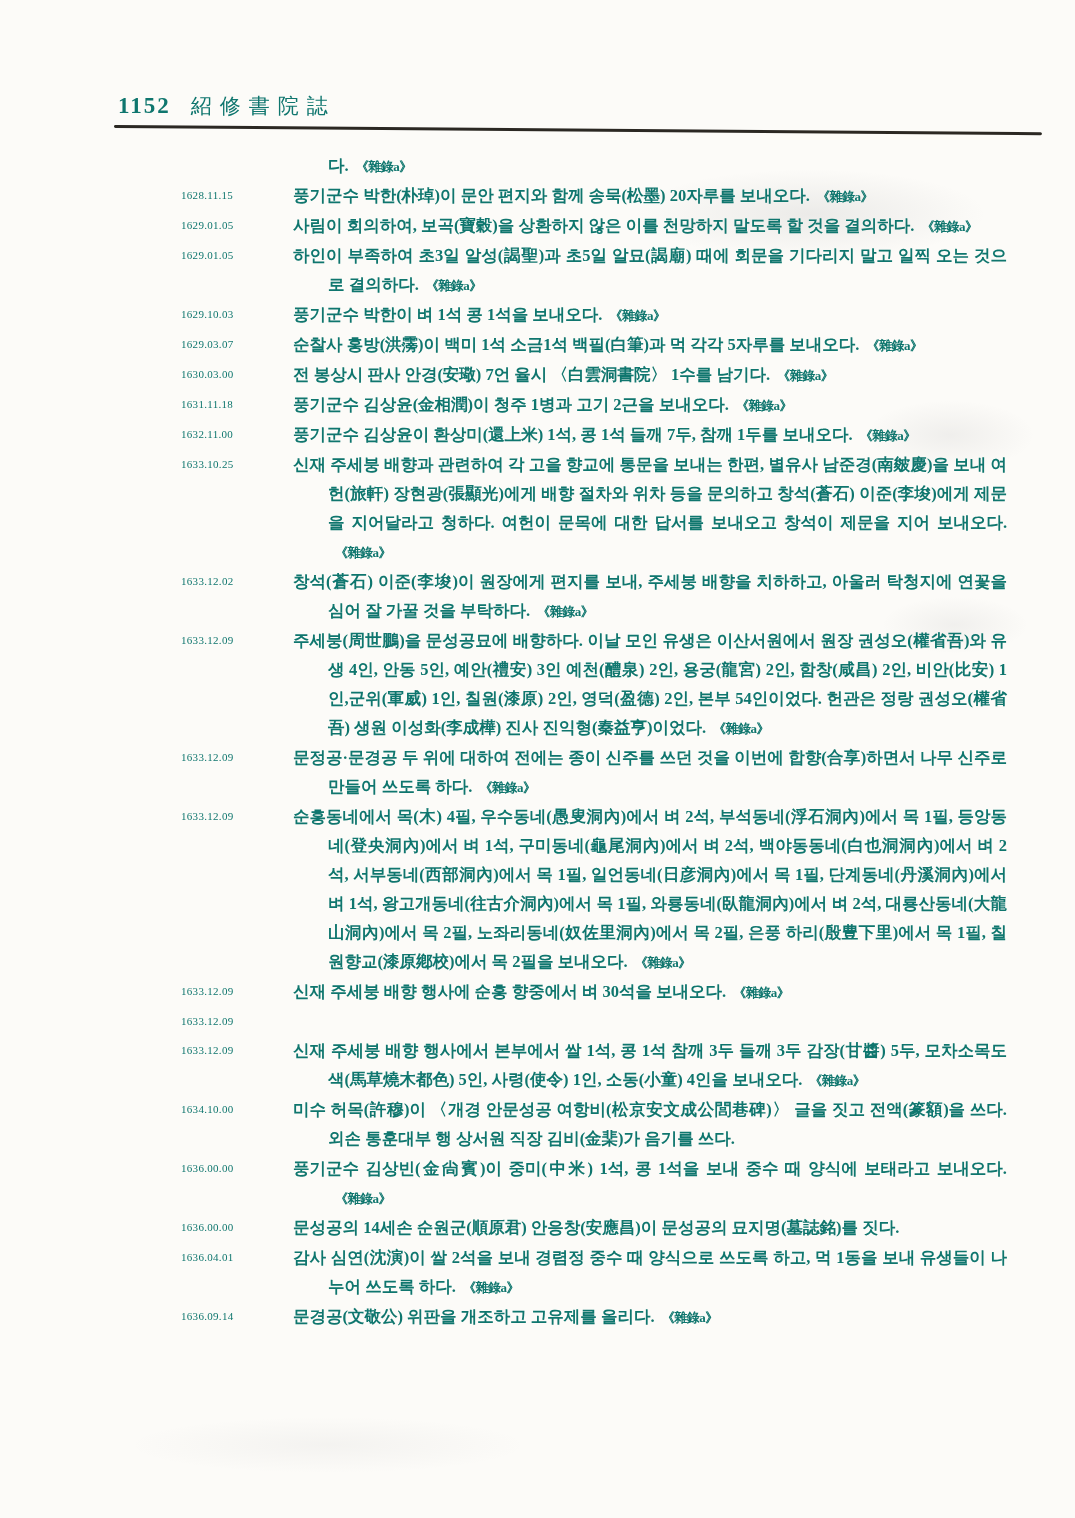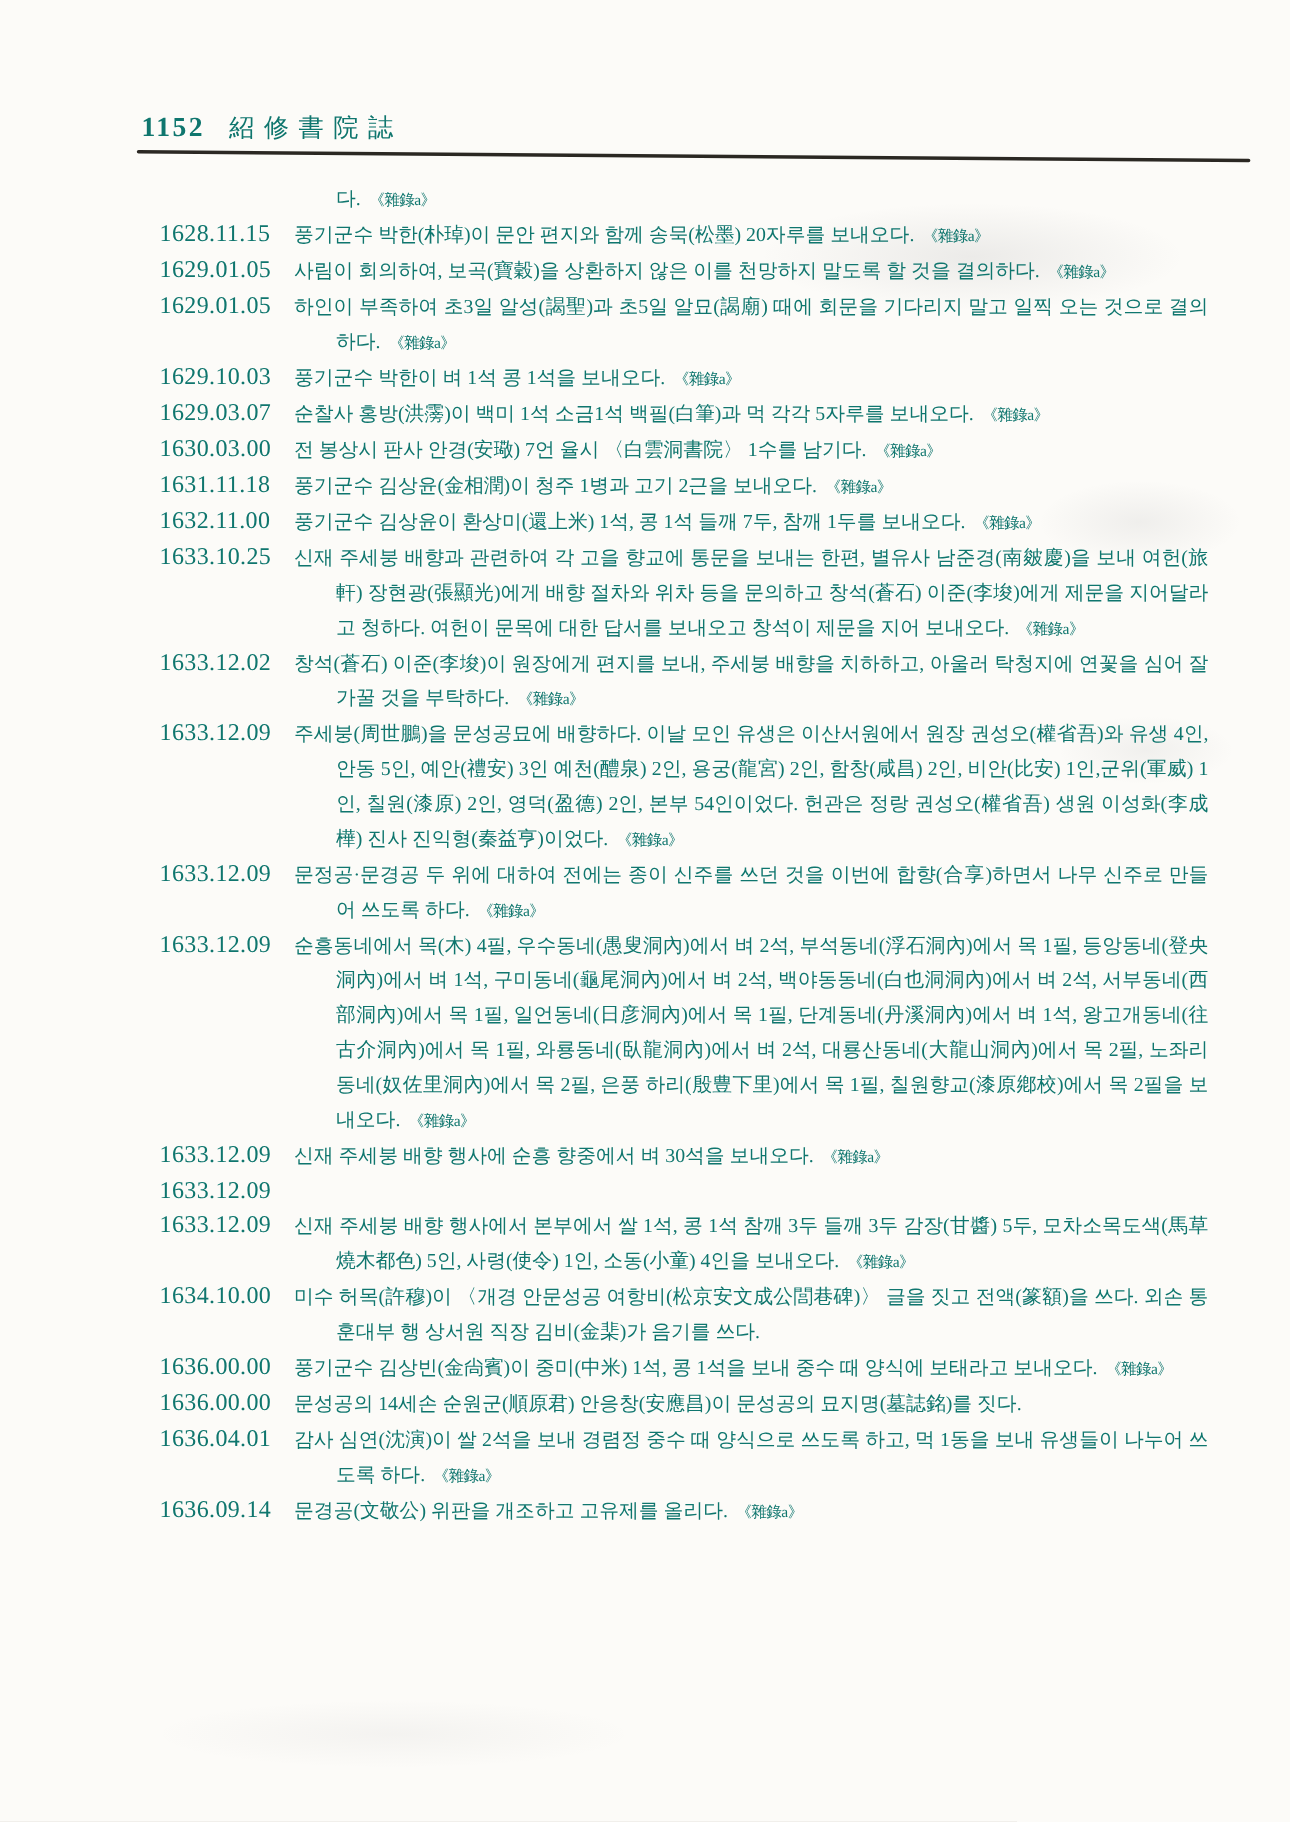--- a/index.html
+++ b/index.html
@@ -56,29 +56,31 @@
     position: absolute;
     left: 133px;
     top: 151px;
     width: 874px;
     font-size: 16.5px;
     line-height: 29px;
   }
   .entry { display: flex; }
   .entry-date {
     flex: 0 0 112px;
-    font-size: 20px;
+    font-size: 11px;
     letter-spacing: 0.3px;
+    margin-left: 48px;
   }
   .entry-text {
     flex: 1;
     padding-left: 35px;
     text-indent: -35px;
     text-align: justify;
     word-break: break-all;
+    font-weight: bold;
   }
   .entry.cont .entry-text { text-indent: 0; }
   .src {
     font-size: 13px;
     letter-spacing: -0.5px;
     margin-left: 7px;
     white-space: nowrap;
   }
 </style>
 </head>

